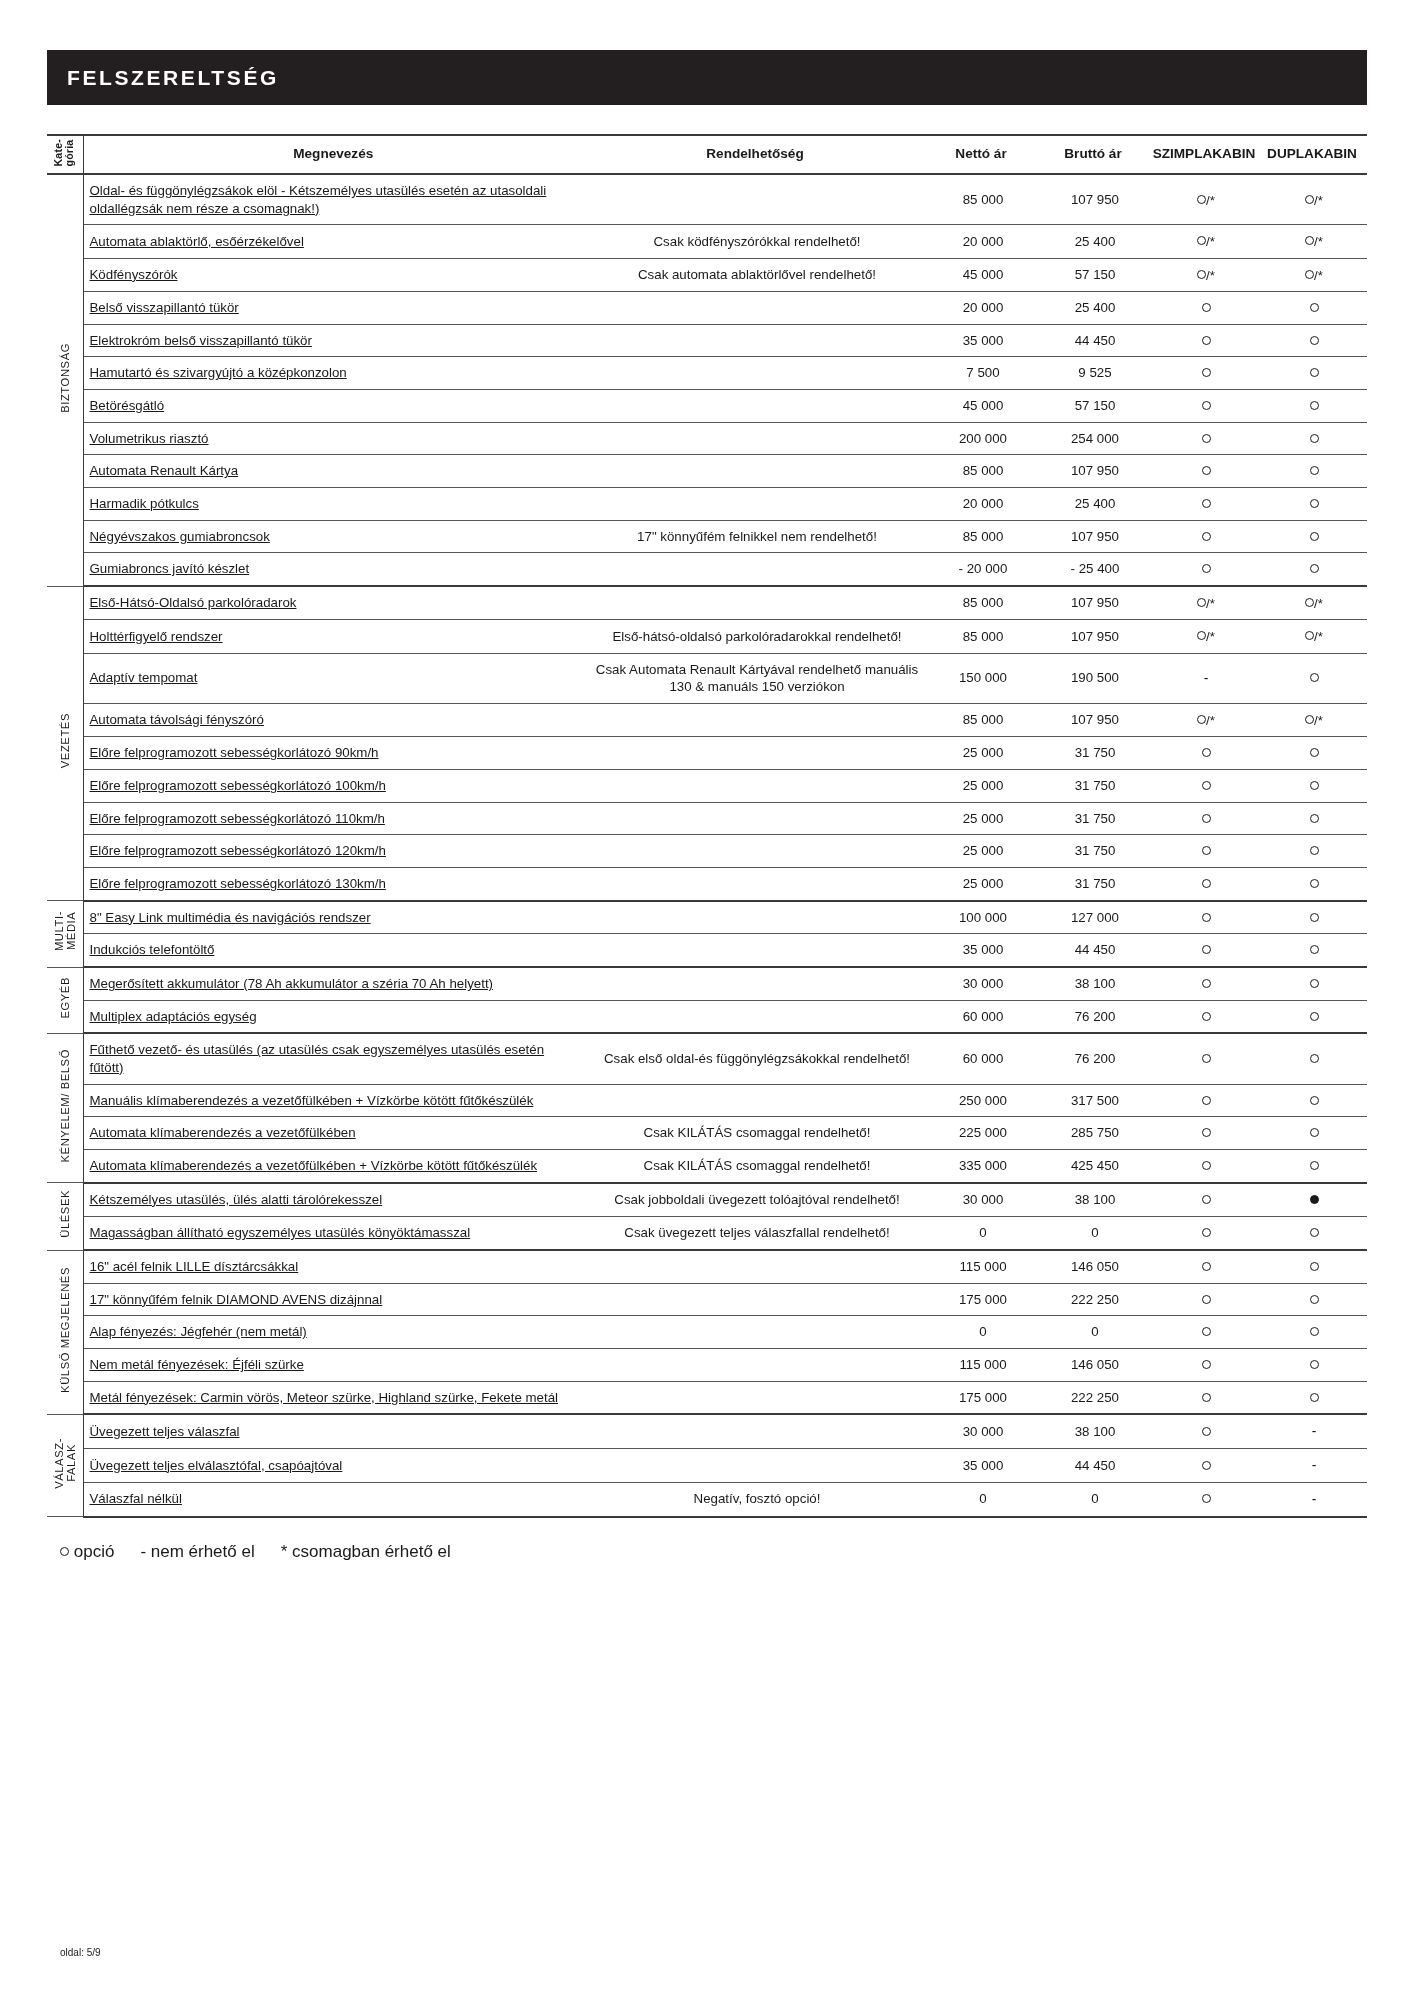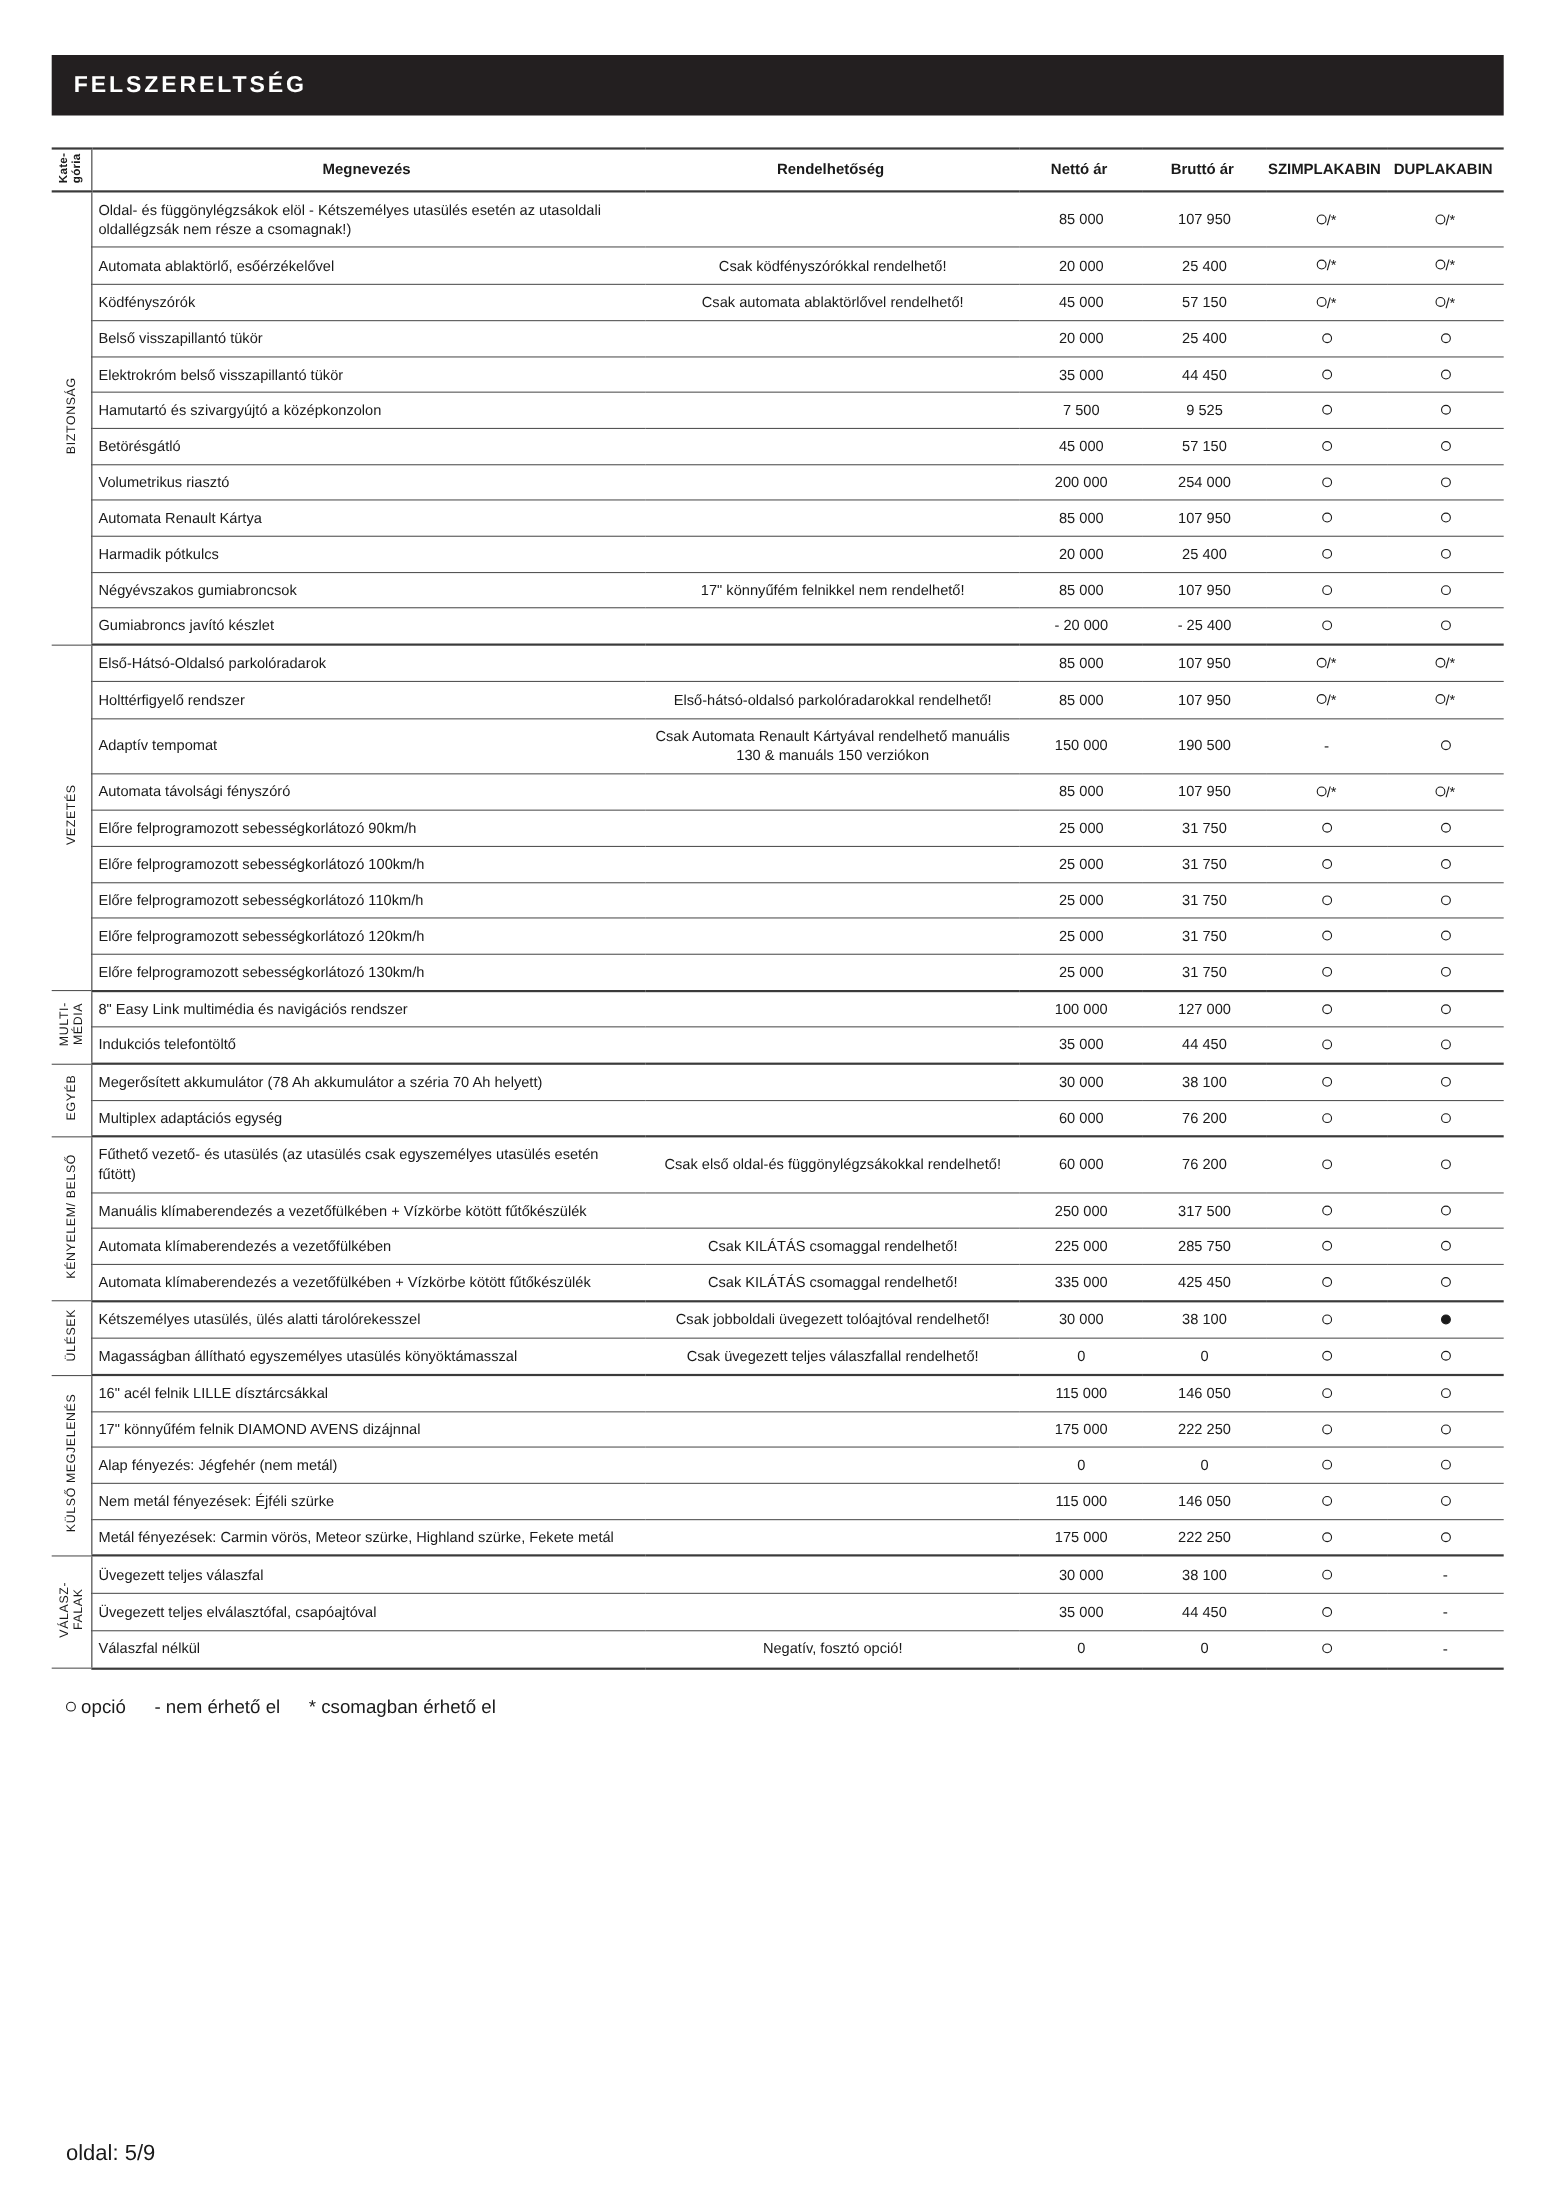--- a/index.html
+++ b/index.html
@@ -118,21 +118,21 @@
   .vert-cat {
     writing-mode: vertical-rl;
     transform: rotate(180deg);
     font-size: 11.2px;
     letter-spacing: 0.6px;
     line-height: 1.08;
     white-space: pre-line;
     text-align: center;
     display: inline-block;
   }
-  td.name  { text-align: left;  padding-left: 12px; }
+  td.name  { text-align: left;  padding-left: 12px; text-decoration: underline; }
   td.avail { text-align: center; }
   td.net,
   td.gross { text-align: center; white-space: nowrap; }
   td.mark  { text-align: center; font-size: 13.3px; white-space: nowrap; }
 
   .circ {
     display: inline-block;
     width: 9px;
     height: 9px;
     border: 1.6px solid #1a1a1a;
@@ -160,21 +160,21 @@
     gap: 6px;
     white-space: nowrap;
   }
   .legend .seg { margin-right: 20px; }
 
   
   .footer {
     position: absolute;
     left: 60px;
     top: 1947px;
-    font-size: 20px;
+    font-size: 10px;
     color: #1a1a1a;
   }
 </style>
 </head>
 <body>
 
 <div class="page">
 
   <div class="banner">
     <div class="banner-title">FELSZERELTSÉG</div>

